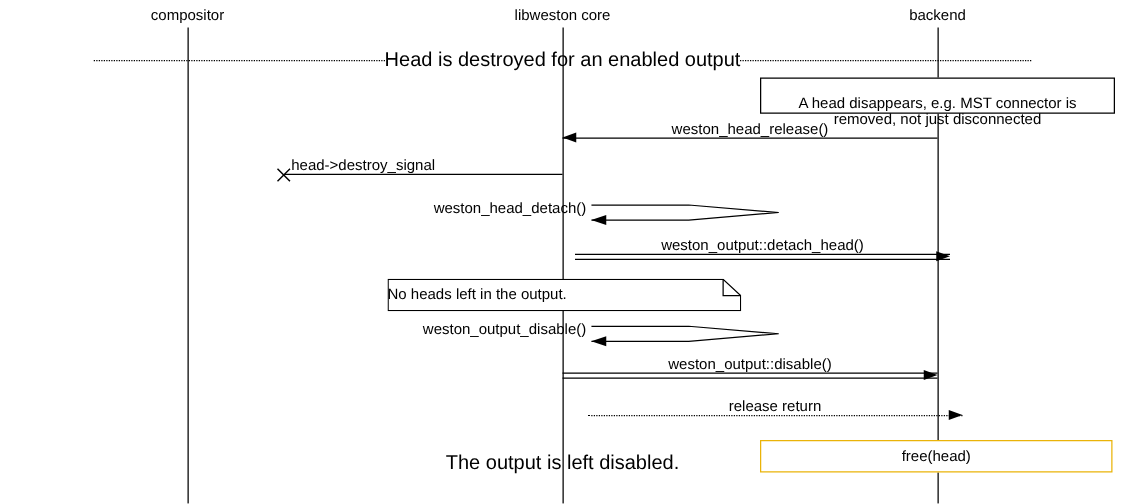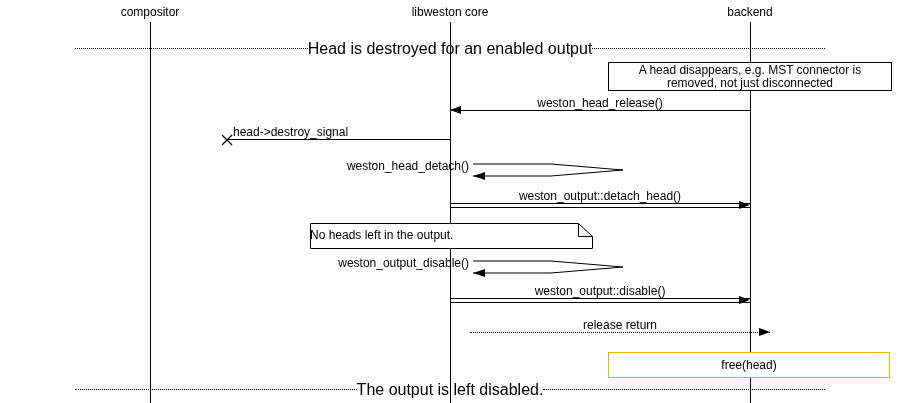--- a/index.html
+++ b/index.html
@@ -61,21 +61,21 @@
   <div class="actor-label" style="left:75px;">compositor</div>
   <div class="actor-label" style="left:375px;">libweston core</div>
   <div class="actor-label" style="left:675px;">backend</div>
 
   <div class="divider" style="top:42px;">
     <div class="seg"></div>
     <div class="dtext">Head is destroyed for an enabled output</div>
     <div class="seg"></div>
   </div>
 
-  <div class="rect-note" style="left:608px; top:62px; width:284px; height:29px; padding-top:1px;">
+  <div class="rect-note" style="left:608px; top:62px; width:284px; height:29px; padding-top:13px;">
     <div>A head disappears, e.g. MST connector is</div>
     <div>removed, not just disconnected</div>
   </div>
 
   <div class="msg" style="left:450px; top:97px; width:300px;">
     <div class="lbl">weston_head_release()</div>
     <div class="line">
       <span class="ah left"></span>
     </div>
   </div>
@@ -91,21 +91,21 @@
   </div>
 
   <div class="selfmsg" style="left:450px; top:159px;">
     <div class="lbl">weston_head_detach()</div>
     <svg width="152" height="22">
       <path d="M0,5 L78,5 L150,11 L78,17 L0,17" fill="none" stroke="#000" stroke-width="1"></path>
       <polygon points="0,17 12,13 12,21" fill="#000"></polygon>
     </svg>
   </div>
 
-  <div class="msg" style="left:450px; top:190px; width:300px;">
+  <div class="msg" style="left:460px; top:190px; width:300px;">
     <div class="lbl">weston_output::detach_head()</div>
     <div class="line dbl">
       <span class="ah right"></span>
     </div>
   </div>
 
   <div class="folded-note" style="left:310px; top:223px; width:283px; height:26px;">
     <svg width="283" height="26">
       <path d="M0.5,0.5 L268.5,0.5 L282.5,13.5 L282.5,25.5 L0.5,25.5 Z" fill="#fff" stroke="#000" stroke-width="1"></path>
       <path d="M268.5,0.5 L268.5,13.5 L282.5,13.5" fill="none" stroke="#000" stroke-width="1"></path>
@@ -130,19 +130,19 @@
 
   <div class="msg" style="left:450px; top:319px; width:300px;padding-left:20px;">
     <div class="lbl">release return</div>
     <div class="line dot">
       <span class="ah right"></span>
     </div>
   </div>
 
   <div class="plain-box" style="left:608px; top:352px; width:282px; height:26px; line-height:24px;">free(head)</div>
 
-  <div class="divider" style="top:383px;">
+  <div class="divider" style="top:363px;flex-direction:column;">
     <div class="seg"></div>
     <div class="dtext">The output is left disabled.</div>
     <div class="seg"></div>
   </div>
 
 </div>
 
 </body></html>

